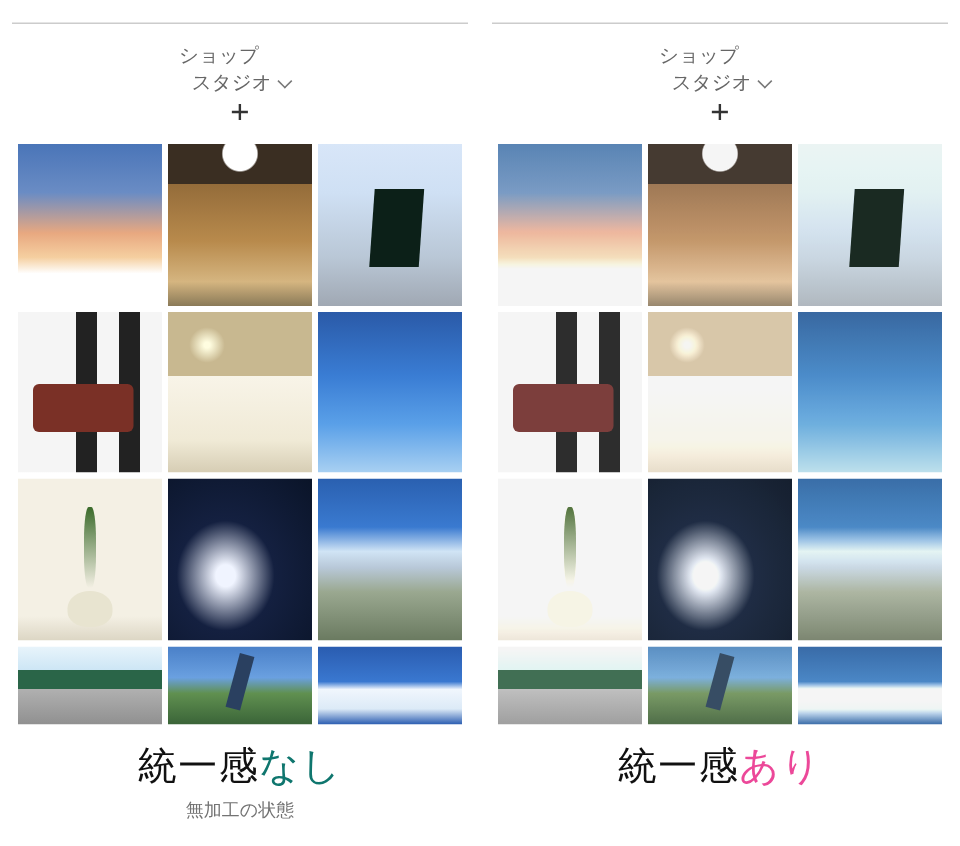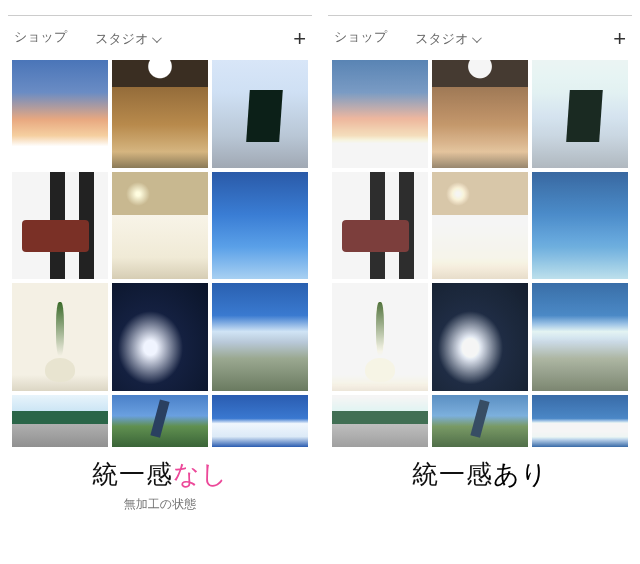--- a/index.html
+++ b/index.html
@@ -17,23 +17,25 @@
       display: flex;
       flex-direction: column;
     }
     .topbar {
       height: 8px;
       border-bottom: 1px solid #ccc;
       margin-bottom: 12px;
     }
     .tabbar {
       display: flex;
+      align-items: center;
       padding: 0 6px 10px 6px;
       font-size: 13px;
       color: #666;
+      flex-direction: column;
     }
     .tab-shop { margin-right: 28px; }
     .tab-studio { display: flex; align-items: center; gap: 4px; }
     .chev {
       display: inline-block;
       width: 7px; height: 7px;
       border-right: 1.5px solid #777;
       border-bottom: 1.5px solid #777;
       transform: rotate(45deg) translateY(-2px);
     }
@@ -65,22 +67,22 @@
       font-size: 26px;
       font-weight: 500;
       letter-spacing: 1px;
       color: #111;
     }
     .cap-sub {
       font-size: 12px;
       color: #737373;
       margin-top: 4px;
     }
-    .red { color: #ec4899; }
-    .blue { color: #000000; }
+    .red { color: #0f766e; }
+    .blue { color: #ec4899; }
 
     
     .t-sunset { background: linear-gradient(180deg,#4a75b8 0%,#6a8cc4 30%,#e8a880 55%,#f5cfa0 70%,#fff 80%); }
     .t-hall { background: linear-gradient(180deg,#3a2e22 0%,#3a2e22 25%,#946c3a 25%,#b88a4c 60%,#d5b580 85%,#8a7a58 100%); position:relative; }
     .t-hall::after{content:"";position:absolute;inset:0;background:radial-gradient(circle at 50% 6%,#fff 0%,#fff 10%,transparent 11%);}
     .t-sign { background: linear-gradient(180deg,#d8e6f8 0%,#cfe0f4 30%,#b9c7d6 70%,#a0a8b3 100%); position:relative; }
     .t-sign::after{content:"";position:absolute;left:38%;top:28%;width:34%;height:48%;background:#0c2018;transform:skewX(-4deg);}
     .t-desk { background: linear-gradient(90deg,#f5f5f5 0%,#f5f5f5 40%,#222 40%,#222 55%,#f5f5f5 55%,#f5f5f5 70%,#222 70%,#222 85%,#f5f5f5 85%); position:relative;}
     .t-desk::after{content:"";position:absolute;left:10%;top:45%;width:70%;height:30%;background:#7a3026;border-radius:4px;}
     .t-bed { background: linear-gradient(180deg,#c8b890 0%,#c8b890 40%,#f8f4e8 40%,#f0ead6 80%,#d6cdb4 100%); position:relative;}

